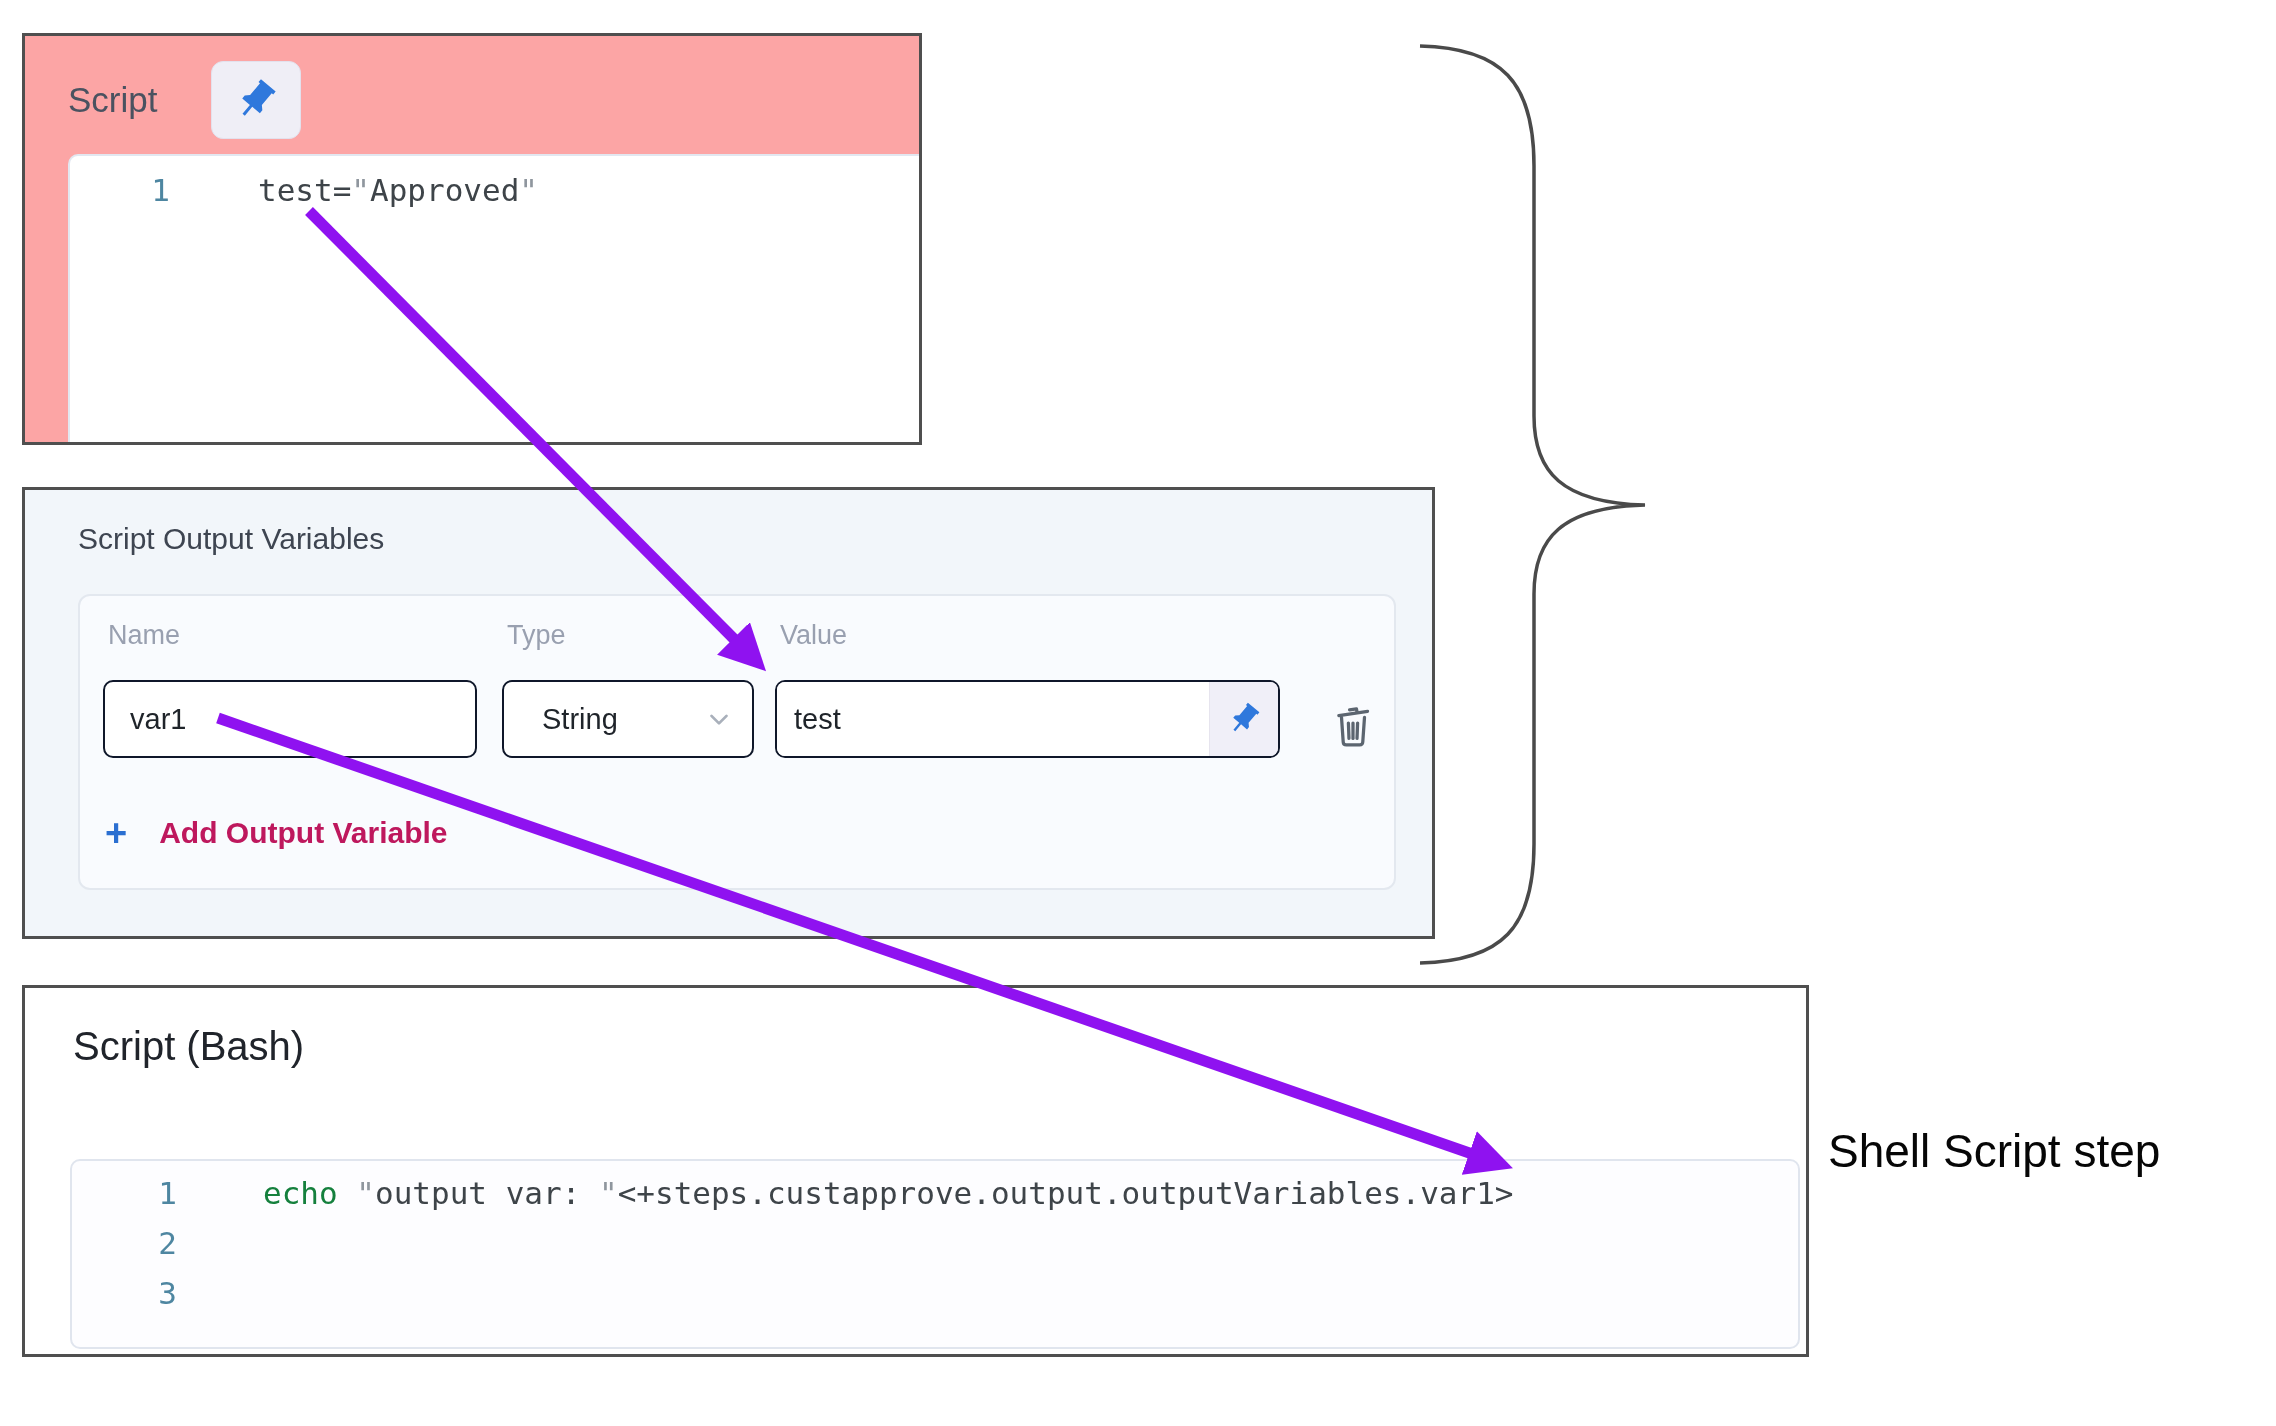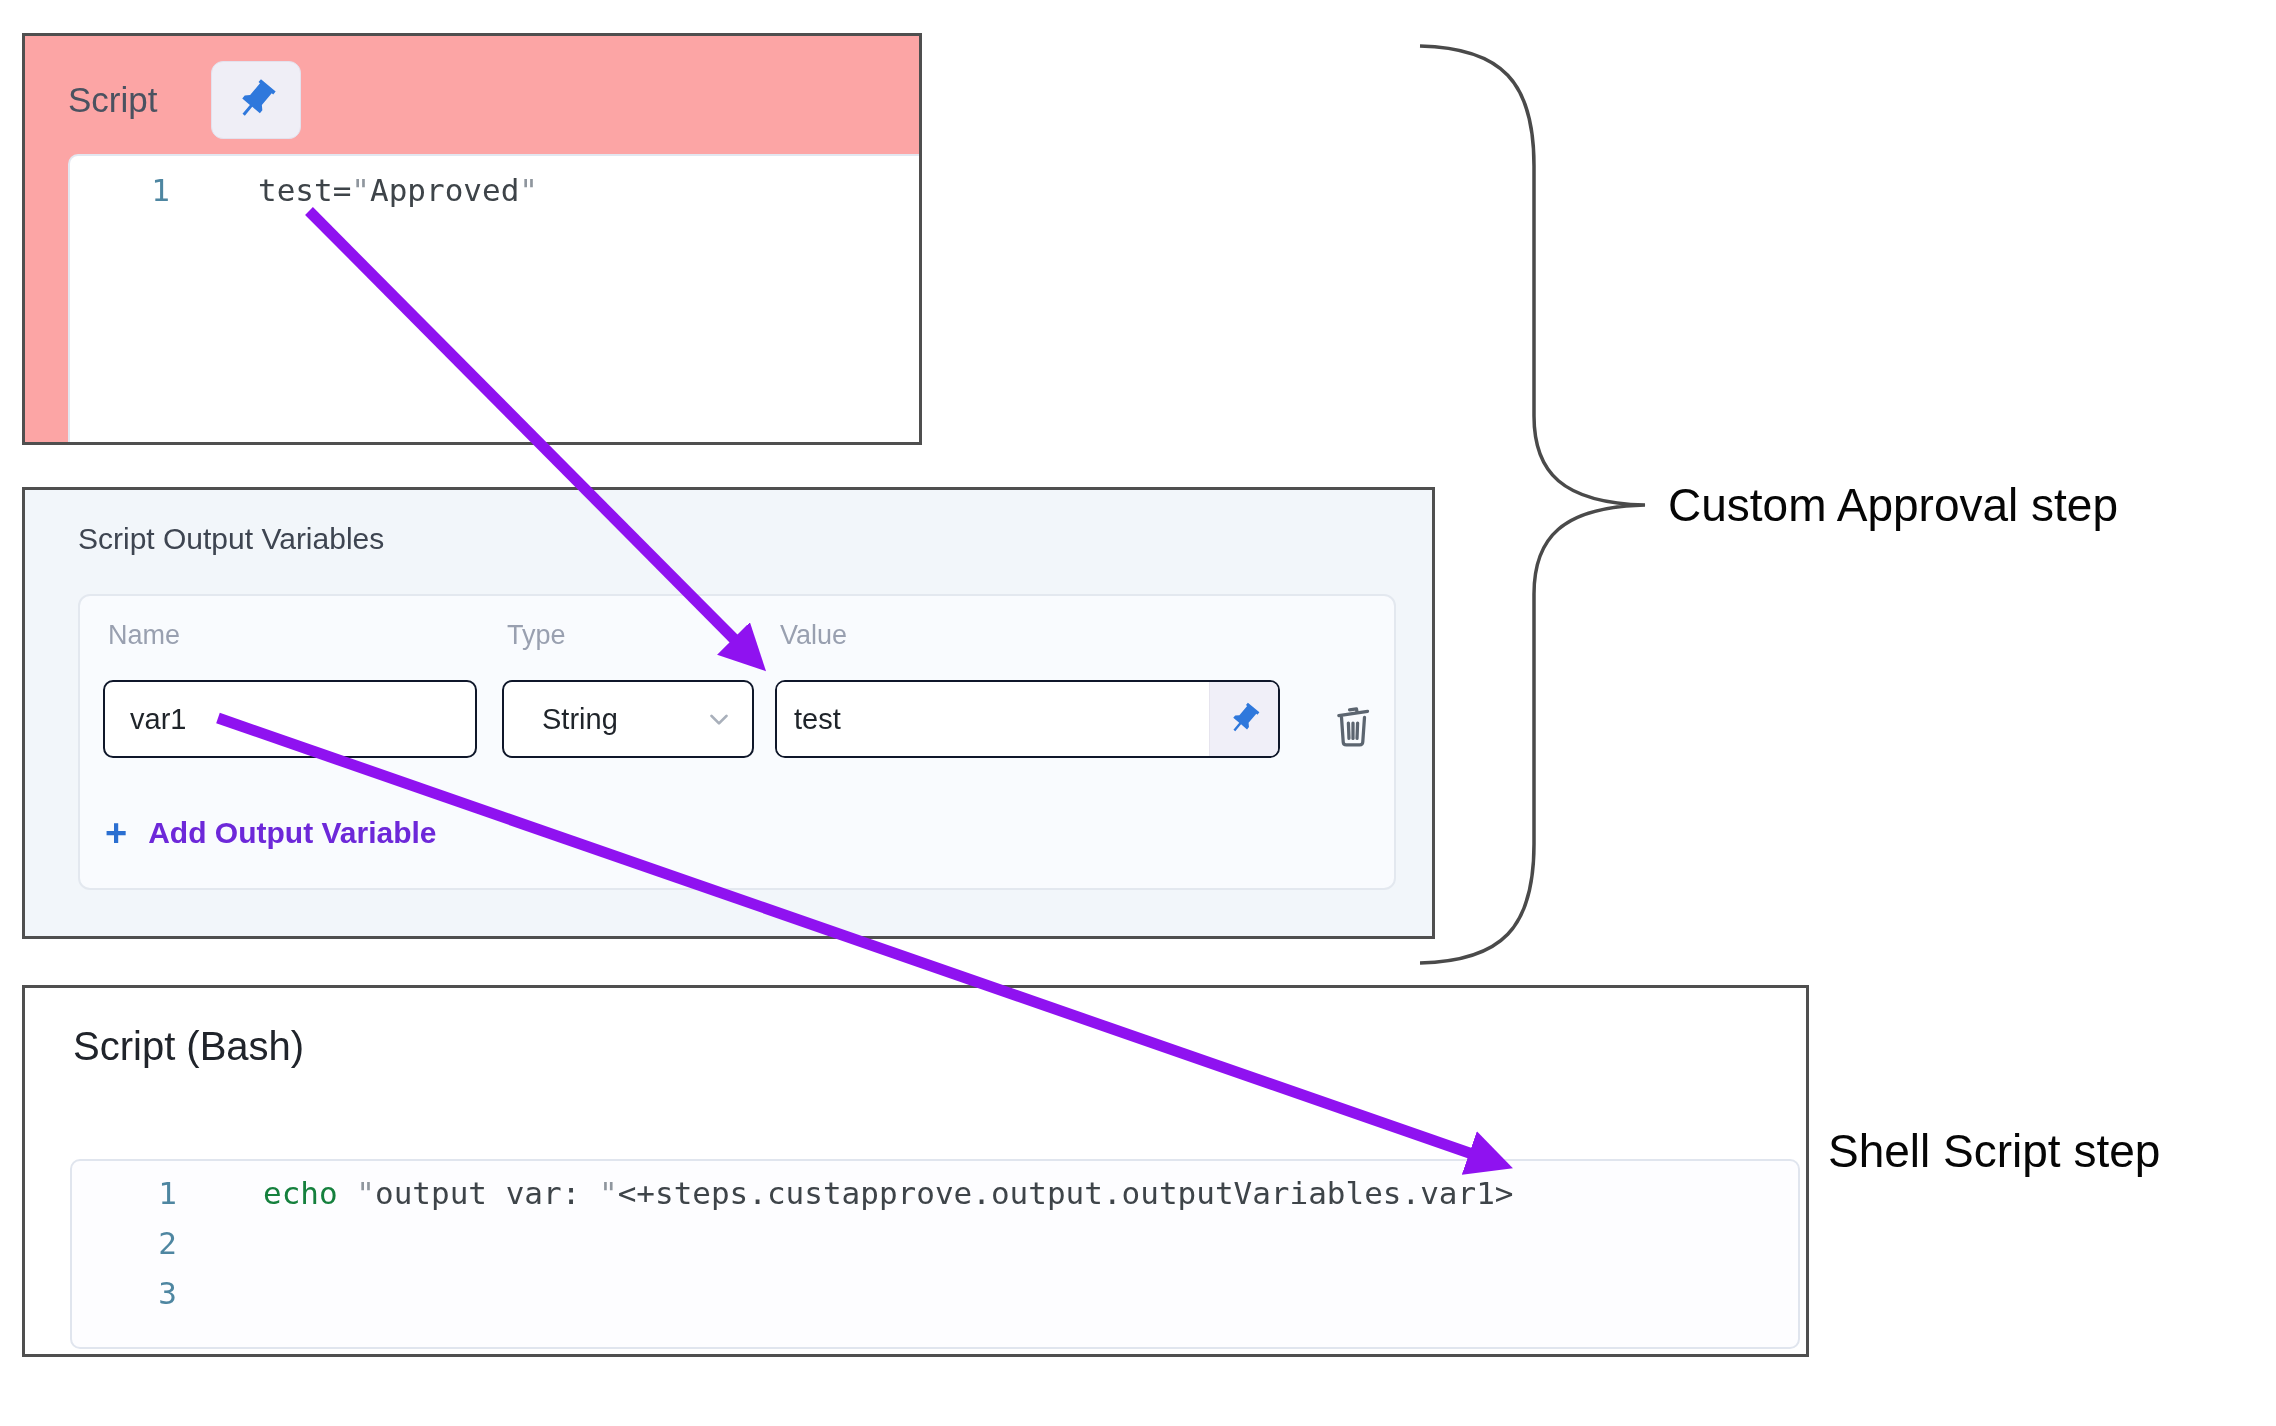--- a/index.html
+++ b/index.html
@@ -52,21 +52,21 @@
   .value-group{left:695px;width:505px;padding:0;overflow:hidden;cursor:pointer;}
   .value-input{flex:1 1 auto;align-self:stretch;display:flex;align-items:center;padding-left:17px;background:#ffffff;}
   .value-pin{flex:0 0 68px;align-self:stretch;background:#f0eff8;border-left:1px solid #e6e4ee;
     display:flex;align-items:center;justify-content:center;}
   .value-pin .pin-glyph{width:36px;height:36px;}
   .trash-btn{position:absolute;left:1302px;top:206px;width:52px;height:56px;background:none;border:none;
     padding:0;cursor:pointer;display:flex;align-items:center;justify-content:center;}
   .trash-glyph{width:46px;height:50px;}
   .add-row{position:absolute;left:25px;top:218px;display:flex;align-items:center;cursor:pointer;}
   .plus{font-size:38px;font-weight:bold;color:#2b6fd1;line-height:38px;}
-  .add-label{margin-left:21px;font-size:30px;font-weight:bold;color:#6d28d9;}
+  .add-label{margin-left:32px;font-size:30px;font-weight:bold;color:#be185d;}
   
   .panel-bash{left:22px;top:985px;width:1787px;height:372px;background:#ffffff;}
   .p3-title{position:absolute;left:48px;top:36px;font-size:40px;color:#20242b;}
   .editor3{
     left:45px;top:171px;right:6px;bottom:5px;
     border:2px solid #e0e5ee;border-radius:10px;background:#fdfdff;padding-top:14px;
   }
   .editor3 .gutter{width:105px;padding-right:10px;}
   .editor3 .code-text{margin-left:76px;}
   
@@ -152,21 +152,20 @@
       </div>
       <div class="code-line">
         <span class="gutter">2</span>
       </div>
       <div class="code-line">
         <span class="gutter">3</span>
       </div>
     </div>
   </section>
 
-  <div class="annotation ann-approval">Custom Approval step</div>
   <div class="annotation ann-shell">Shell Script step</div>
 
   <svg class="overlay" viewBox="0 0 2276 1426">
     <defs>
       <marker id="arrowhead" viewBox="0 0 10 10" refX="2" refY="5" markerWidth="4.2" markerHeight="4.2" orient="auto" markerUnits="strokeWidth">
         <path d="M0,0 L10,5 L0,10 z" fill="#8F12F0"></path>
       </marker>
     </defs>
     <path d="M1420,46 C1502,48 1534,82 1534,166
              L1534,416 C1534,472 1562,503 1645,505

